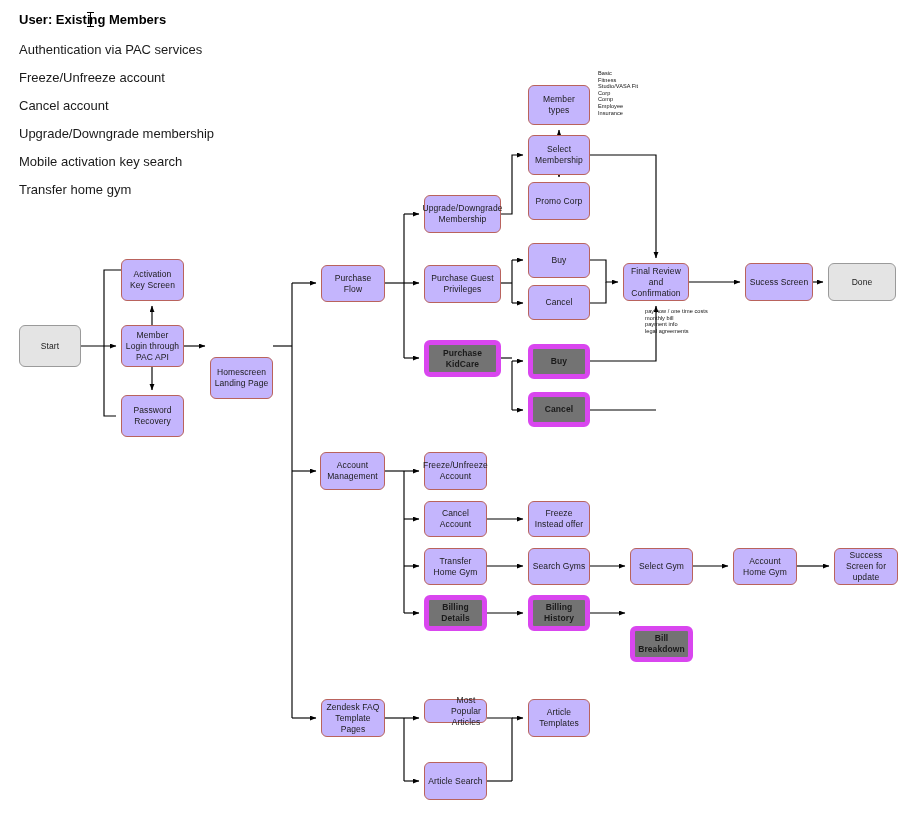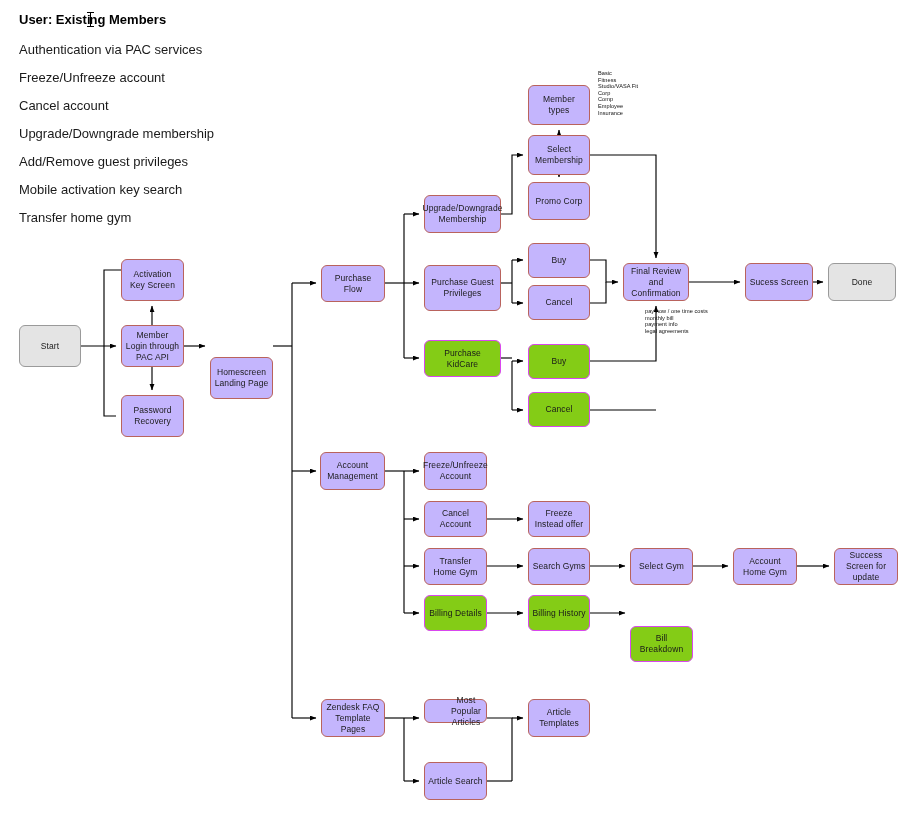--- a/index.html
+++ b/index.html
@@ -86,22 +86,23 @@
     line-height: 11px;
     color: #1a1a1a;
     padding: 2px 3px;
     letter-spacing: 0.1px;
   }
   .node.pink {
     background: #c4b5fd;
     border: 1px solid #b9635d;
   }
   .node.orange {
-    background: #84cc16;
-    border: 1px solid #d946ef;
+    background: #737373;
+    border: 5px solid #d946ef;
+    font-weight: bold;
   }
   .node.gray {
     background: #e4e4e4;
     border: 1px solid #9a9a9a;
   }
 
   .annotation {
     position: absolute;
     font-size: 5.6px;
     line-height: 6.6px;
@@ -114,21 +115,20 @@
 <body>
 
 <div id="requirements">
   <div class="req-title">
     <span>User: Existi</span><span class="text-caret"></span><span>ng Members</span>
   </div>
   <div class="req-line">Authentication via PAC services</div>
   <div class="req-line">Freeze/Unfreeze account</div>
   <div class="req-line">Cancel account</div>
   <div class="req-line">Upgrade/Downgrade membership</div>
-  <div class="req-line">Add/Remove guest privileges</div>
   <div class="req-line">Mobile activation key search</div>
   <div class="req-line">Transfer home gym</div>
 </div>
 
 <div id="flowchart">
   <svg id="connectors" viewBox="0 0 914 822" xmlns="http://www.w3.org/2000/svg">
     <defs>
       <marker id="arrow" markerWidth="7" markerHeight="7" refX="6.2" refY="2.5" orient="auto" markerUnits="userSpaceOnUse">
         <path d="M0,0 L6.5,2.5 L0,5 z" fill="#000"></path>
       </marker>
@@ -218,21 +218,21 @@
 Recovery</div>
     <div class="node pink" style="left: 210px; top: 325px; width: 63px; height: 42px; margin-top: 32px;">Homescreen
 Landing Page</div>
     <div class="node pink" style="left: 321px; top: 265px; width: 64px; height: 37px;">Purchase Flow</div>
     <div class="node pink" style="left: 424px; top: 195px; width: 77px; height: 38px;">Upgrade/Downgrade
 Membership</div>
     <div class="node pink" style="left: 528px; top: 85px; width: 62px; height: 40px;">Member types</div>
     <div class="node pink" style="left: 528px; top: 135px; width: 62px; height: 40px;">Select
 Membership</div>
     <div class="node pink" style="left: 528px; top: 182px; width: 62px; height: 38px;">Promo Corp</div>
-    <div class="node pink" style="left: 424px; top: 265px; width: 77px; height: 46px;">Purchase Guest
+    <div class="node pink" style="left: 424px; top: 265px; width: 77px; height: 38px;">Purchase Guest
 Privileges</div>
     <div class="node pink" style="left: 528px; top: 243px; width: 62px; height: 35px;">Buy</div>
     <div class="node pink" style="left: 528px; top: 285px; width: 62px; height: 35px;">Cancel</div>
     <div class="node orange" style="left: 424px; top: 340px; width: 77px; height: 37px;">Purchase KidCare</div>
     <div class="node orange" style="left: 528px; top: 344px; width: 62px; height: 35px;">Buy</div>
     <div class="node orange" style="left: 528px; top: 392px; width: 62px; height: 35px;">Cancel</div>
     <div class="node pink" style="left: 623px; top: 263px; width: 66px; height: 38px;">Final Review and
 Confirmation</div>
     <div class="node pink" style="left: 745px; top: 263px; width: 68px; height: 38px;">Sucess Screen</div>
     <div class="node gray" style="left: 828px; top: 263px; width: 68px; height: 38px;">Done</div>

